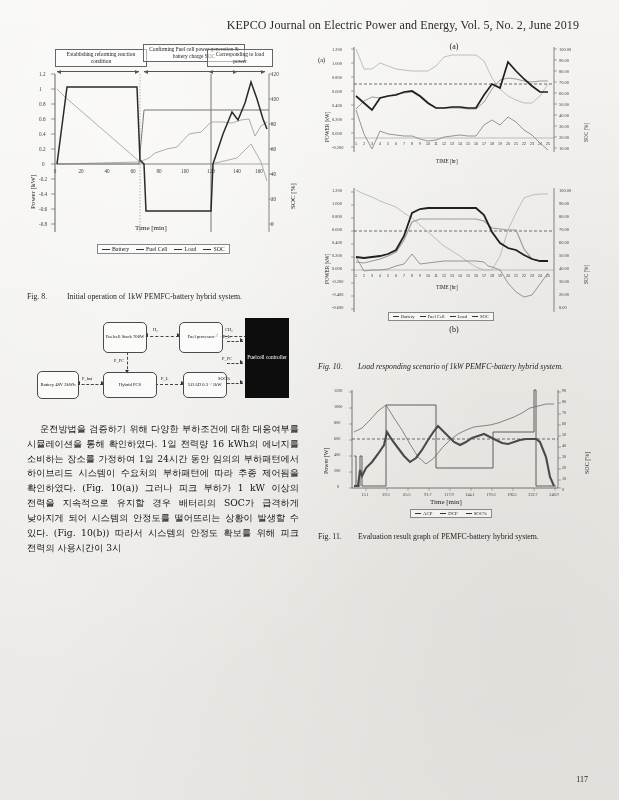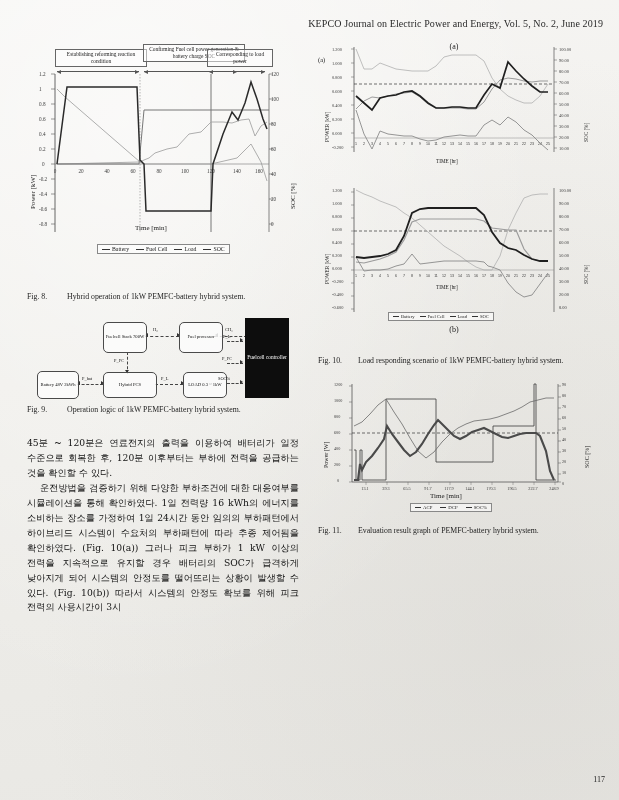--- a/index.html
+++ b/index.html
@@ -20,22 +20,22 @@
     position: absolute;
     inset: 0;
     background:
       radial-gradient(ellipse at 20% 15%, rgba(255,255,255,0.55), rgba(255,255,255,0) 60%),
       radial-gradient(ellipse at 85% 80%, rgba(210,208,203,0.45), rgba(255,255,255,0) 65%),
       linear-gradient(175deg, #f6f5f3 0%, #efeeea 45%, #e9e8e4 100%);
     pointer-events: none;
   }
   .running-head {
     position: absolute;
-    top: 18px; right: 16px;
-    font-size: 10px;
+    top: 18px; right: 40px;
+    font-size: 12px;
     letter-spacing: 0.1px;
     color: #2a2a2a;
     white-space: nowrap;
   }
   .col {
     position: absolute;
     width: 272px;
   }
   .col-left  { left: 27px;  top: 44px; }
   .col-right { left: 318px; top: 44px; }
@@ -197,21 +197,21 @@
     line-height: 1.62;
     color: #121212;
     text-align: justify;
     font-family: "DejaVu Serif", serif;
     word-break: keep-all;
   }
   .body-text p { margin: 0; }
   .body-text p.ind { text-indent: 13px; }
   .page-num {
     position: absolute;
-    right: 14px;
+    right: 31px;
     bottom: 16px;
     font-size: 8px;
     color: #222;
     text-align: right;
   }
   svg { display: block; }
 </style>
 </head>
 <body>
 
@@ -320,21 +320,21 @@
               <span>Load</span>
             </span>
           <span class="li">
               <span class="dash"></span>
               <span>SOC</span>
             </span>
         </div>
       </div>
 
       <div class="fig-caption">
-        <span class="lbl">Fig. 8.</span><span>Hybrid operation of 1kW PEMFC-battery hybrid system.</span>
+        <span class="lbl">Fig. 8.</span><span>Initial operation of 1kW PEMFC-battery hybrid system.</span>
       </div>
     </div>
 
     <div class="fig-block" style="margin-top:12px;">
       <div class="bd" style="width:272px;height:86px;">
 
         <div class="bd-conn" style="left:118px;top:22px;width:34px;"></div>
         <div class="bd-arrow" style="left:150px;top:19.5px;"></div>
         <div class="bd-arrow left" style="left:118px;top:19.5px;"></div>
         <div class="bd-conn" style="left:188px;top:22px;width:32px;"></div>
@@ -367,27 +367,23 @@
         <div class="bd-lbl" style="left:195px;top:42px;">P_FC</div>
         <div class="bd-lbl" style="left:191px;top:62px;">SOC%</div>
         <div class="bd-conn" style="left:200px;top:27px;width:16px;"></div>
         <div class="bd-arrow" style="left:213px;top:24.5px;"></div>
         <div class="bd-conn" style="left:200px;top:49px;width:16px;"></div>
         <div class="bd-arrow" style="left:213px;top:46.5px;"></div>
         <div class="bd-conn" style="left:200px;top:69px;width:16px;"></div>
         <div class="bd-arrow" style="left:213px;top:66.5px;"></div>
       </div>
 
-      <div class="fig-caption">
-        <span class="lbl">Fig. 9.</span><span>Operation logic of 1kW PEMFC-battery hybrid system.</span>
-      </div>
     </div>
 
     <div class="body-text" style="margin-top:22px;">
-      <p>45분 ~ 120분은 연료전지의 출력을 이용하여 배터리가 일정 수준으로 회복한 후, 120분 이후부터는 부하에 전력을 공급하는 것을 확인할 수 있다.</p>
       <p class="ind">운전방법을 검증하기 위해 다양한 부하조건에 대한 대응여부를 시뮬레이션을 통해 확인하였다. 1일 전력량 16 kWh의 에너지를 소비하는 장소를 가정하여 1일 24시간 동안 임의의 부하패턴에서 하이브리드 시스템이 수요처의 부하패턴에 따라 추종 제어됨을 확인하였다. (Fig. 10(a)) 그러나 피크 부하가 1 kW 이상의 전력을 지속적으로 유지할 경우 배터리의 SOC가 급격하게 낮아지게 되어 시스템의 안정도를 떨어뜨리는 상황이 발생할 수 있다. (Fig. 10(b)) 따라서 시스템의 안정도 확보를 위해 피크 전력의 사용시간이 3시</p>
     </div>
   </div>
 
   <div class="col col-right">
 
     <div class="fig-block">
 
       <div class="chart" style="width:272px;height:140px;">
         <div class="panel-tag" style="left:0px;top:14px;">(a)</div>
@@ -577,21 +573,21 @@
               <span>Load</span>
             </span>
           <span class="li">
               <span class="dash" style="width:6px;"></span>
               <span>SOC</span>
             </span>
         </div>
         <div class="subcap" style="position:absolute;left:0;right:0;top:140px;">(b)</div>
       </div>
 
-      <div class="fig-caption" style="margin-top:12px;">
+      <div class="fig-caption" style="margin-top:18px;font-style:italic;">
         <span class="lbl">Fig. 10.</span><span>Load responding scenario of 1kW PEMFC-battery hybrid system.</span>
       </div>
     </div>
 
     <div class="fig-block" style="margin-top:10px;">
       <div class="chart" style="width:272px;height:148px;">
 
         <div class="axis-title rot" style="left:5px;top:92px;font-size:6px;">Power [W]</div>
         <div class="axis-title rot" style="left:266px;top:92px;font-size:6px;">SOC [%]</div>
         <div class="axis-title" style="left:112px;top:116px;font-size:7px;">Time [min]</div>

